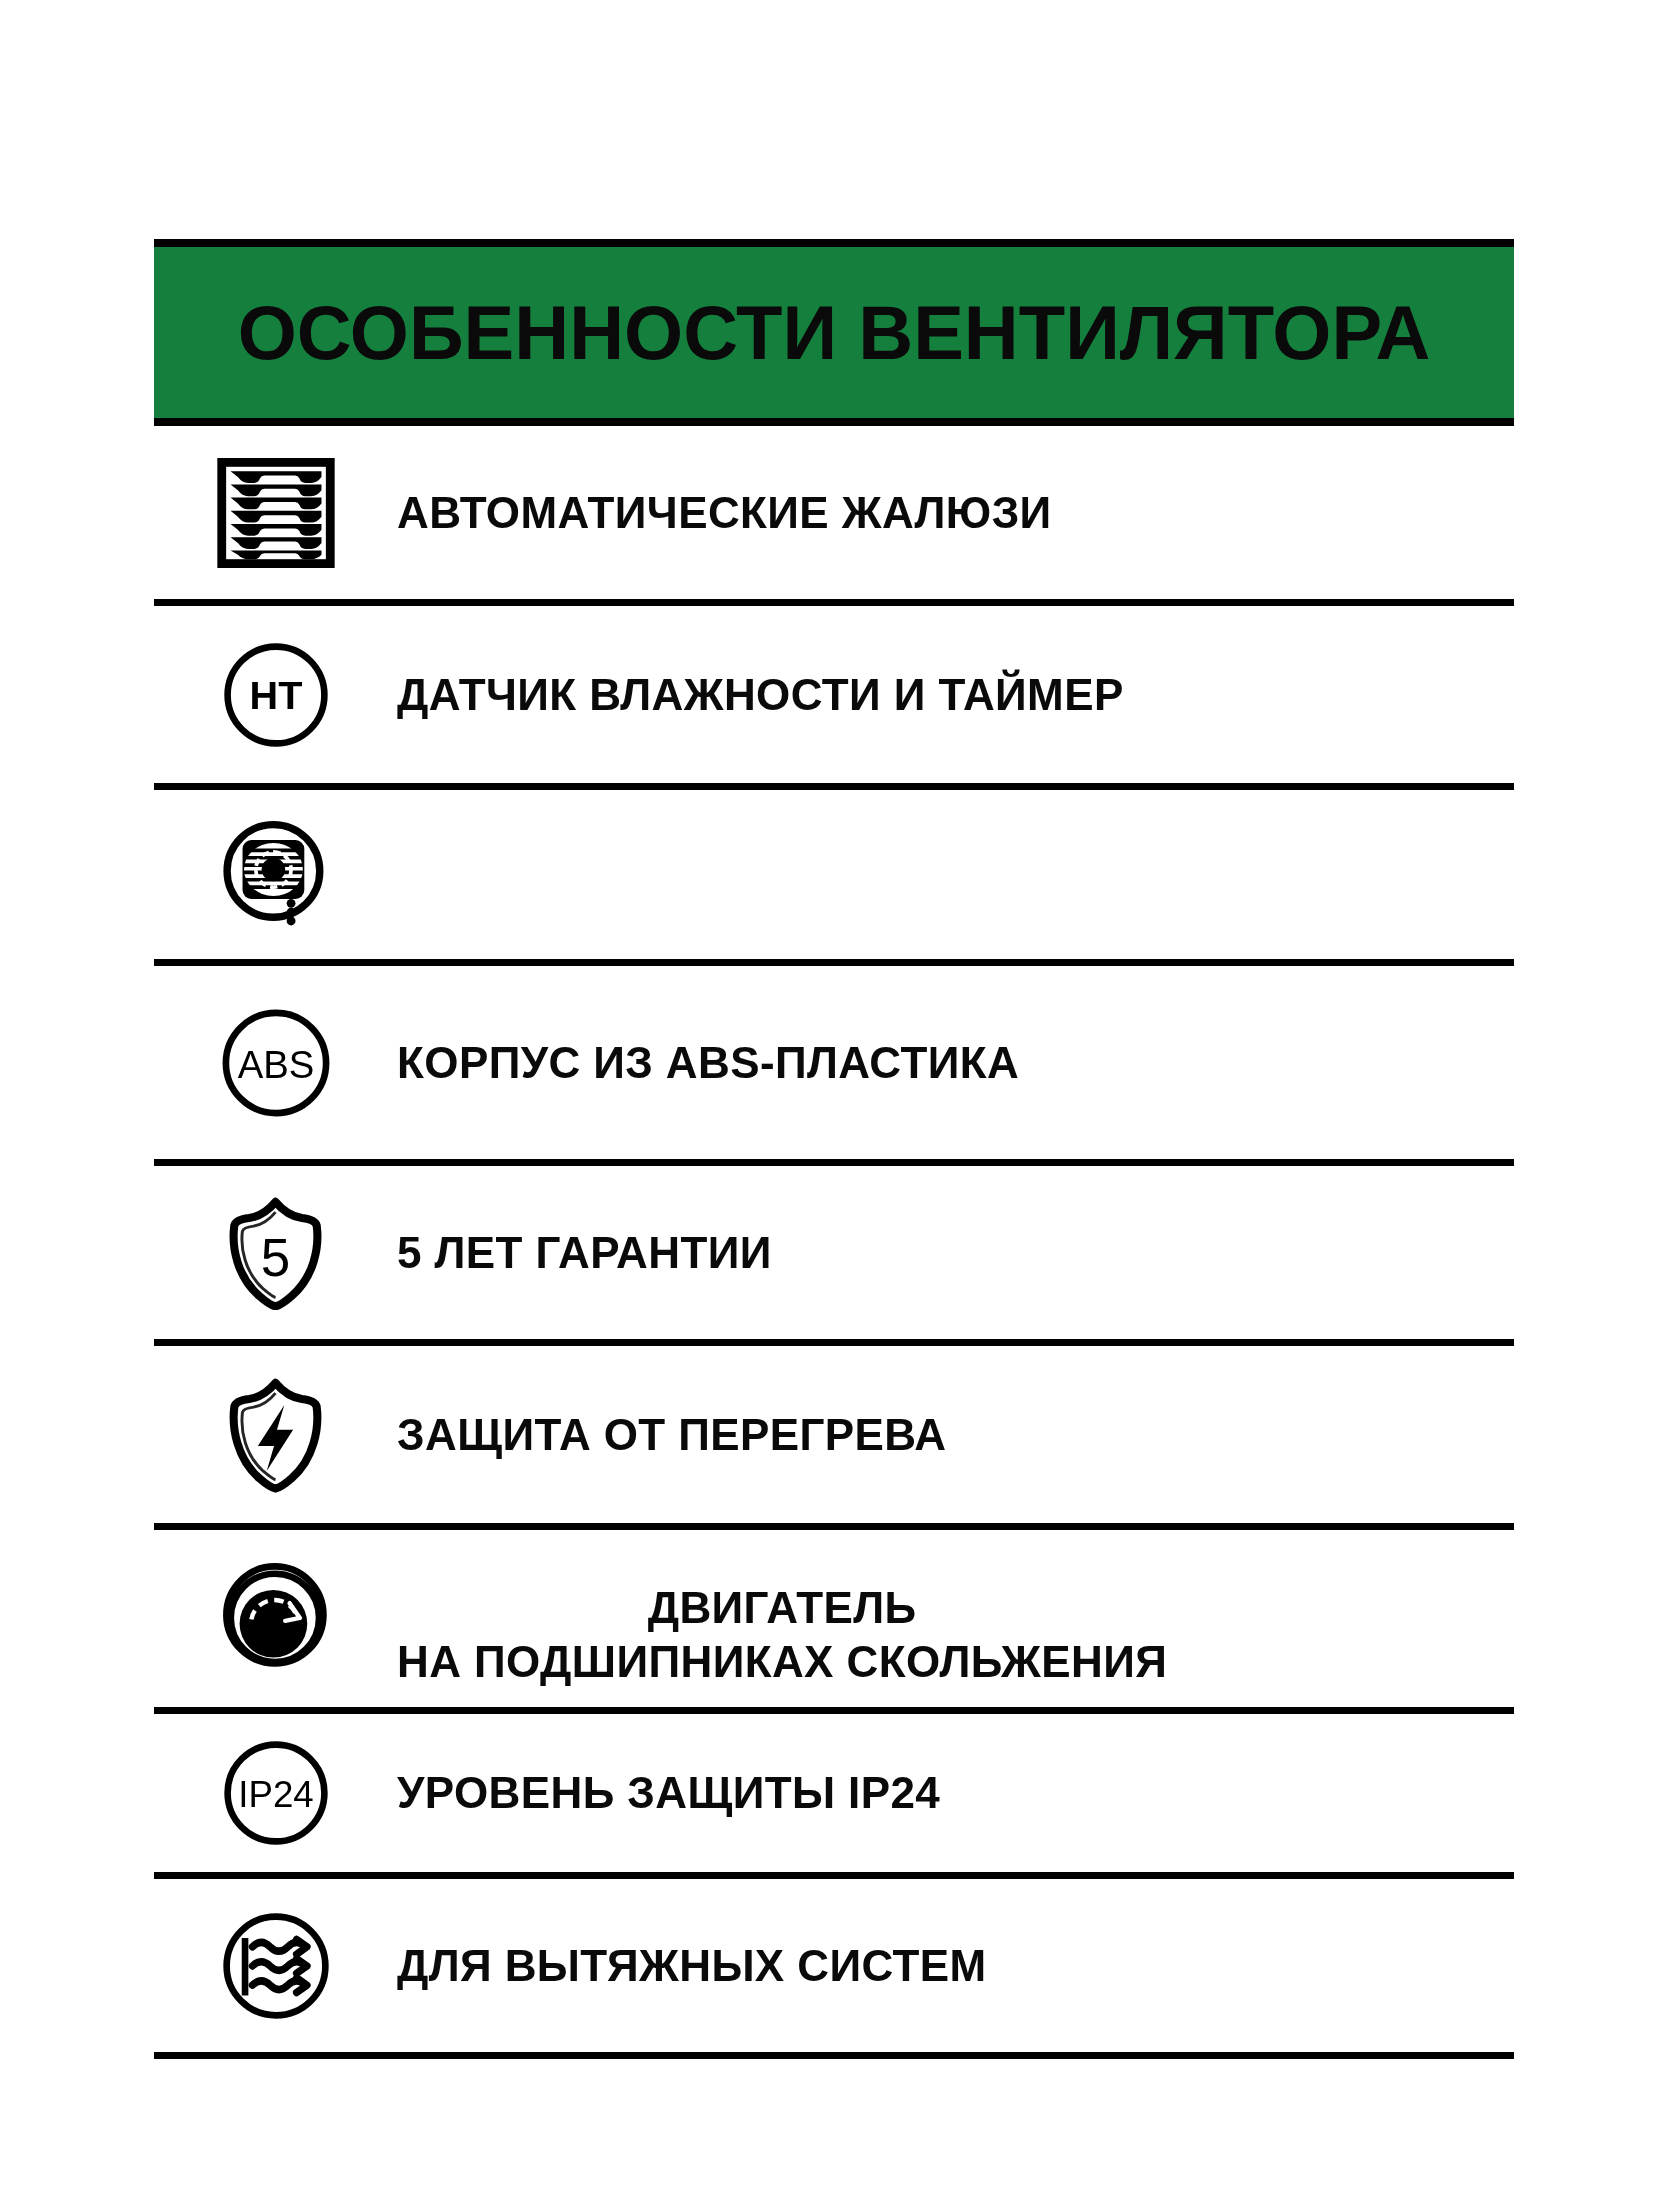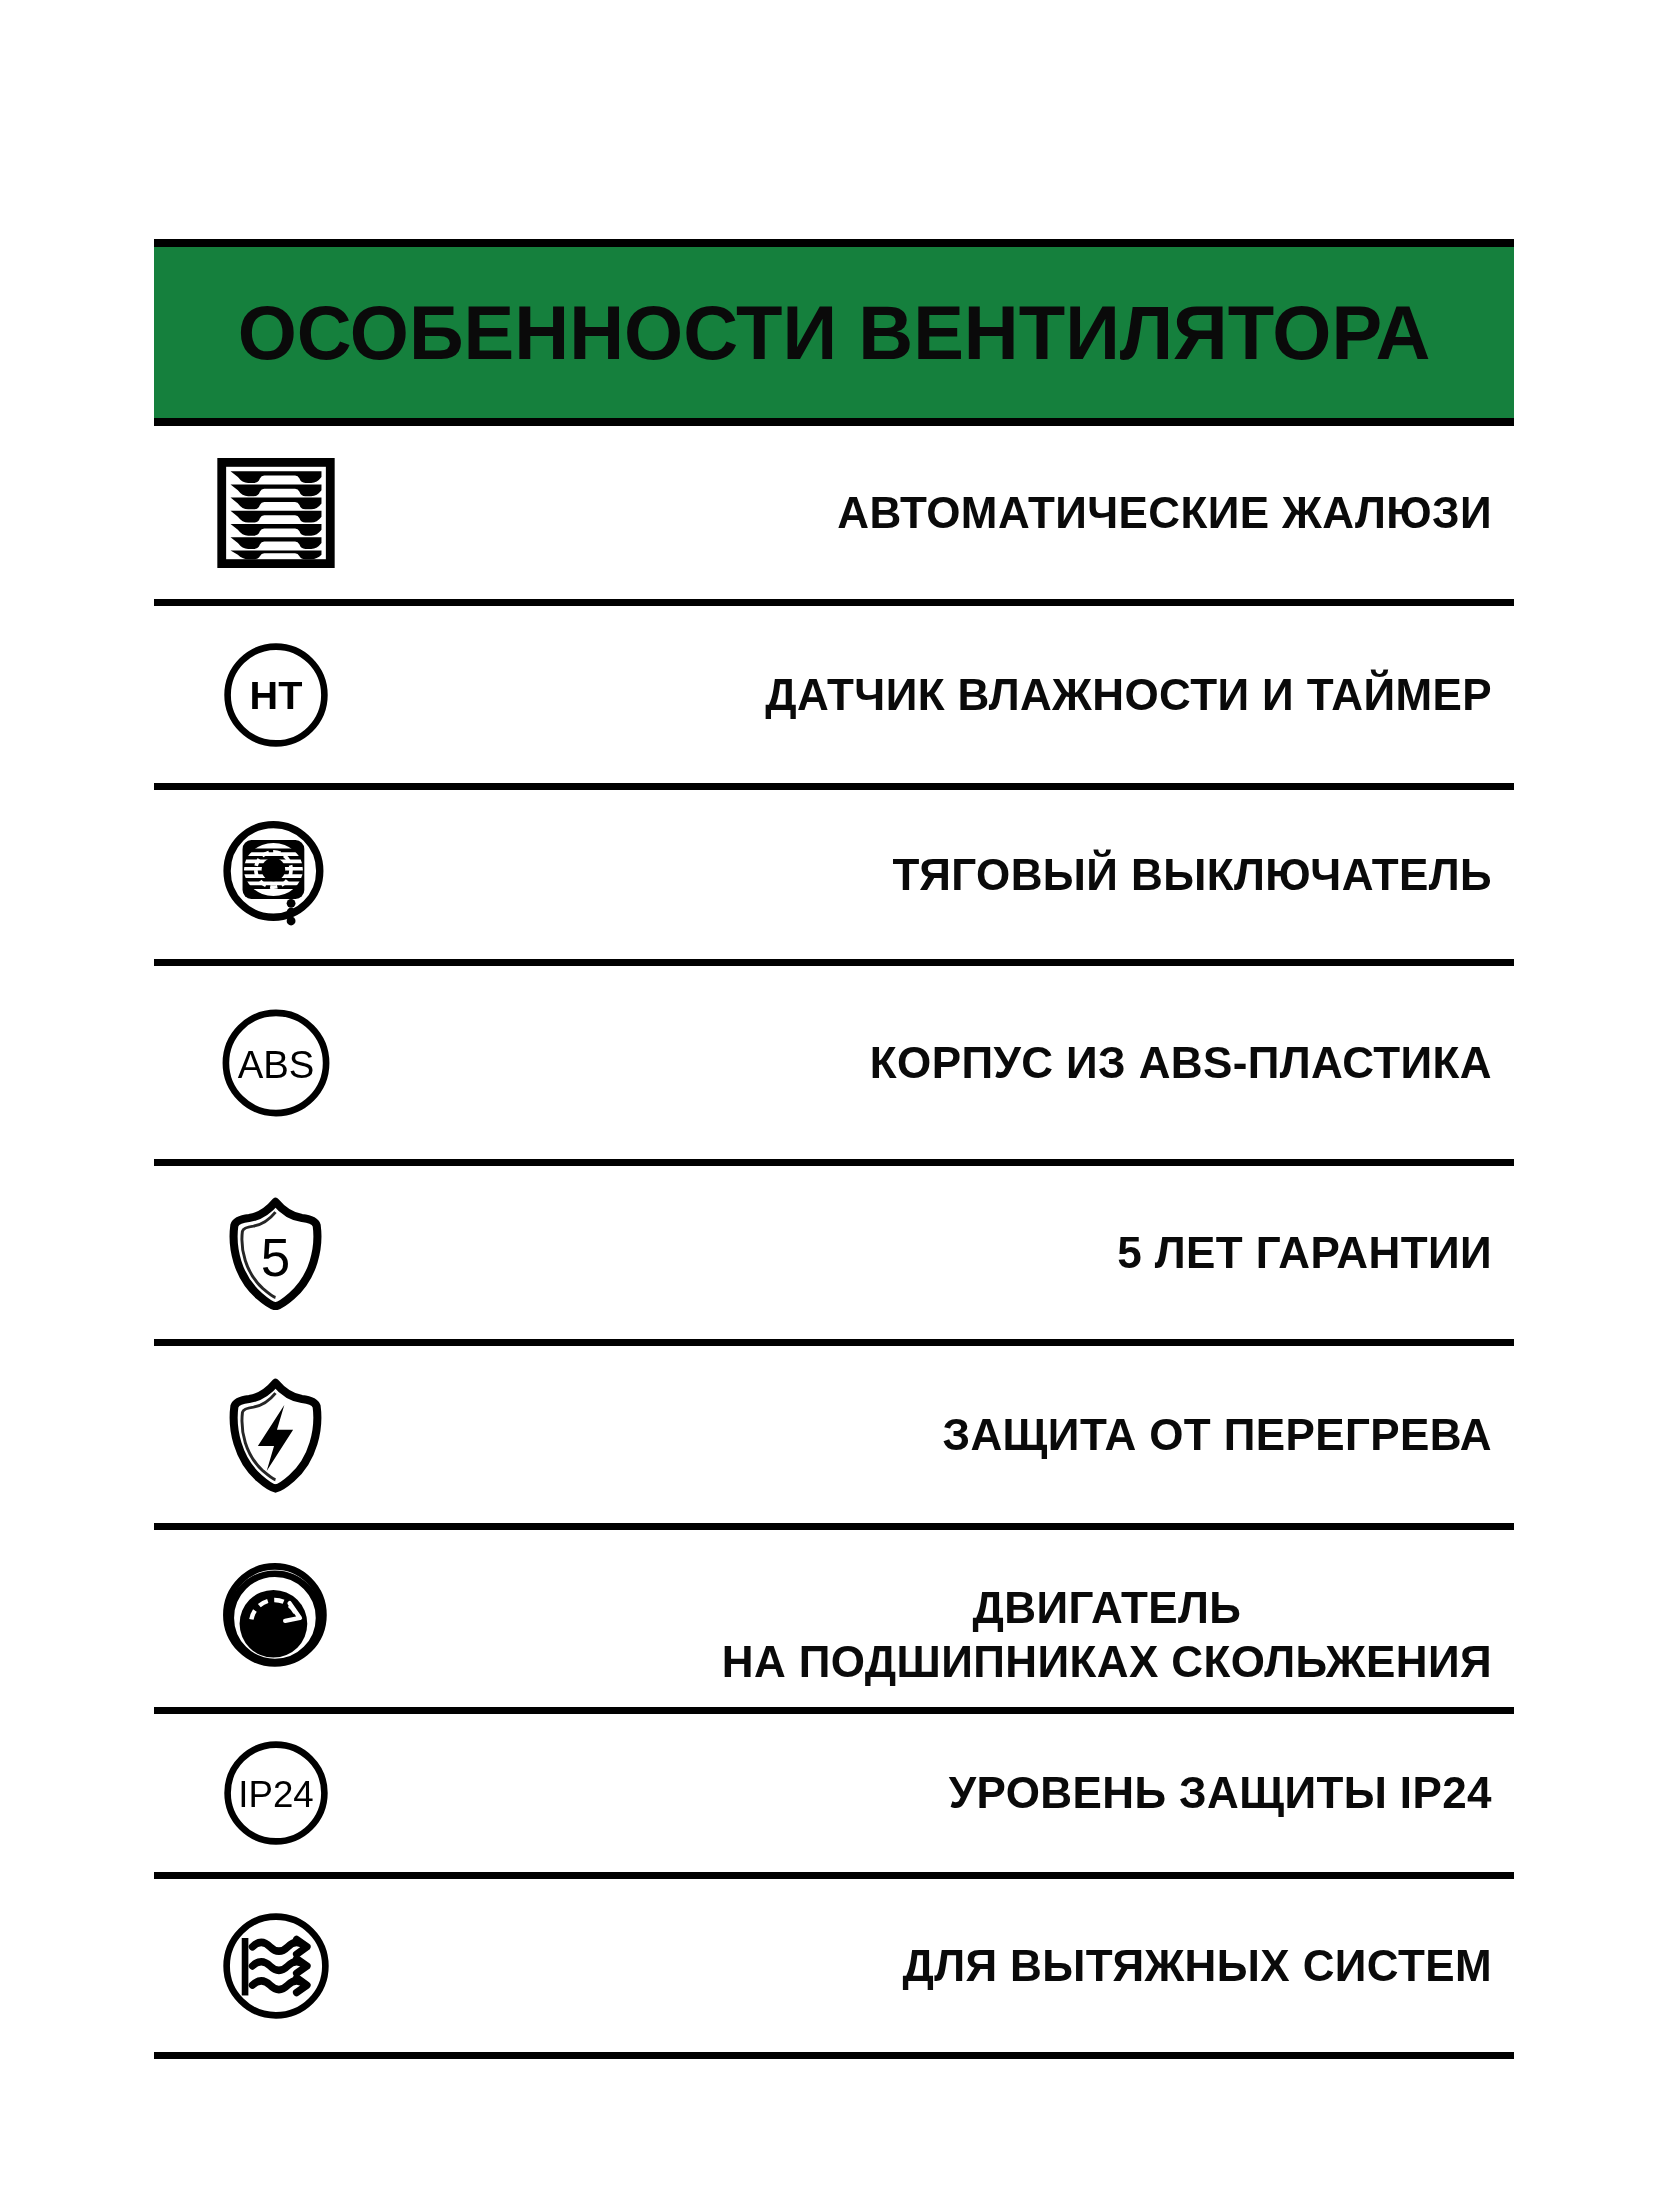--- a/index.html
+++ b/index.html
@@ -72,21 +72,21 @@
     justify-content: center;
   }
   .icon-cell svg {
     display: block;
   }
 
   .label-cell {
     flex: 1 1 auto;
     display: flex;
     align-items: center;
-    justify-content: flex-end;
+    justify-content: flex-start;
     padding-right: 22px;
     box-sizing: border-box;
   }
   .label-text {
     font-size: 44px;
     font-weight: 700;
     color: #0a0a0a;
     text-align: center;
     line-height: 1.22;
     letter-spacing: 0.4px;
@@ -178,23 +178,20 @@
             </g>
             <circle cx="74" cy="70" r="24" fill="none" stroke="#fff" stroke-width="5" stroke-dasharray="10 6"></circle>
             <circle cx="74" cy="70" r="16" fill="#000"></circle>
             <g fill="#000">
               <circle cx="98" cy="116" r="6"></circle>
               <circle cx="98" cy="128" r="6"></circle>
               <circle cx="98" cy="140" r="6"></circle>
             </g>
           </svg>
         </span>
-      </div>
-      <div class="label-cell">
-        <div class="label-text">ТЯГОВЫЙ ВЫКЛЮЧАТЕЛЬ</div>
       </div>
     </div>
 
     <div class="feature-row row-h-4">
       <div class="icon-cell">
         <span>
           <svg width="112" height="112" viewBox="0 0 152 152" aria-hidden="true">
             <circle cx="76" cy="76" r="68" fill="none" stroke="#000" stroke-width="9"></circle>
             <text x="76" y="78" text-anchor="middle" dominant-baseline="central" font-family="Liberation Sans, sans-serif" font-size="52" font-weight="400" fill="#000">ABS</text>
           </svg>

